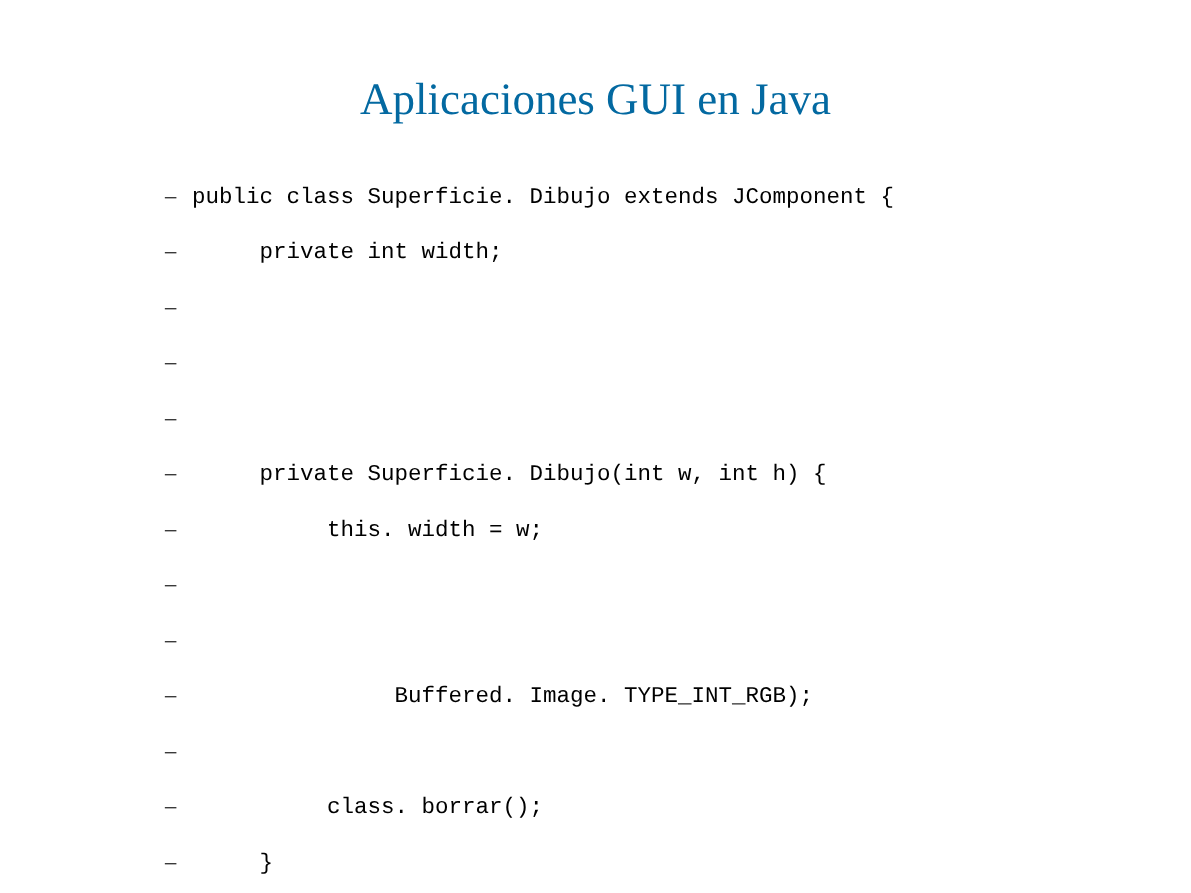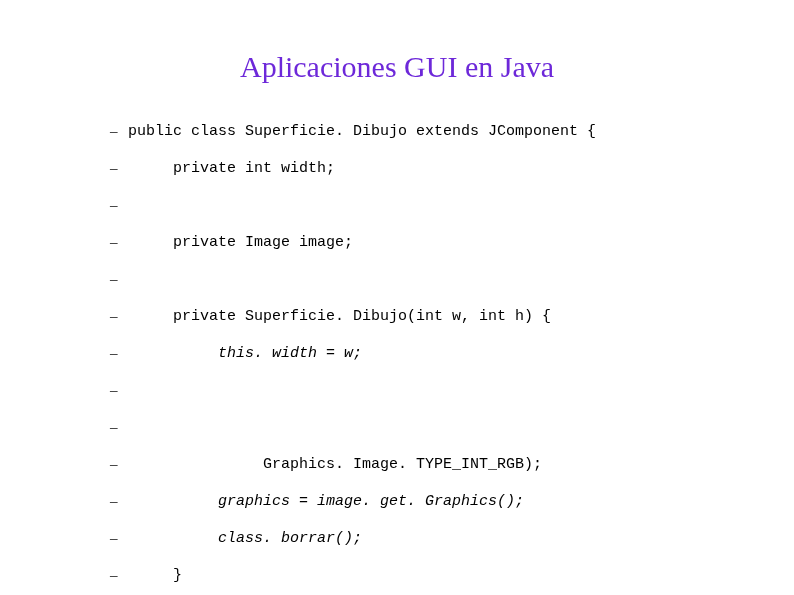--- a/index.html
+++ b/index.html
@@ -11,21 +11,21 @@
       width: 794px;
       height: 595px;
       background: #ffffff;
       padding: 50px 110px 40px 110px;
       font-family: "Times New Roman", Times, serif;
     }
     .title {
       text-align: center;
       font-size: 30px;
       font-weight: normal;
-      color: #6d28d9;
+      color: #0369a1;
       margin-bottom: 40px;
     }
     .code-list {
       list-style: none;
       font-family: "Courier New", Courier, monospace;
       font-size: 15px;
       color: #000;
       line-height: 1;
     }
     .code-line {
@@ -39,21 +39,20 @@
       font-family: "Times New Roman", serif;
     }
     .code-text {
       white-space: pre;
     }
     .indent-1 {
       padding-left: 45px;
     }
     .indent-2 {
       padding-left: 90px;
-      font-style: italic;
     }
     .indent-3 {
       padding-left: 135px;
     }
   </style>
 </head>
 <body>
 
 <h1 class="title">Aplicaciones GUI en Java</h1>
 
@@ -64,46 +63,44 @@
     </li>
     <li class="code-line">
       <span class="bullet">–</span>
       <span class="code-text indent-1">private int width;</span>
     </li>
     <li class="code-line">
       <span class="bullet">–</span>
     </li>
     <li class="code-line">
       <span class="bullet">–</span>
-      <span class="code-text indent-1">private Image image;</span>
     </li>
     <li class="code-line">
       <span class="bullet">–</span>
     </li>
     <li class="code-line">
       <span class="bullet">–</span>
       <span class="code-text indent-1">private Superficie. Dibujo(int w, int h) {</span>
     </li>
     <li class="code-line">
       <span class="bullet">–</span>
       <span class="code-text indent-2">this. width = w;</span>
     </li>
     <li class="code-line">
       <span class="bullet">–</span>
     </li>
     <li class="code-line">
       <span class="bullet">–</span>
     </li>
     <li class="code-line">
       <span class="bullet">–</span>
-      <span class="code-text indent-3">Graphics. Image. TYPE_INT_RGB);</span>
+      <span class="code-text indent-3">Buffered. Image. TYPE_INT_RGB);</span>
     </li>
     <li class="code-line">
       <span class="bullet">–</span>
-      <span class="code-text indent-2">graphics = image. get. Graphics();</span>
     </li>
     <li class="code-line">
       <span class="bullet">–</span>
       <span class="code-text indent-2">class. borrar();</span>
     </li>
     <li class="code-line">
       <span class="bullet">–</span>
       <span class="code-text indent-1">}</span>
     </li>
   </ul>

